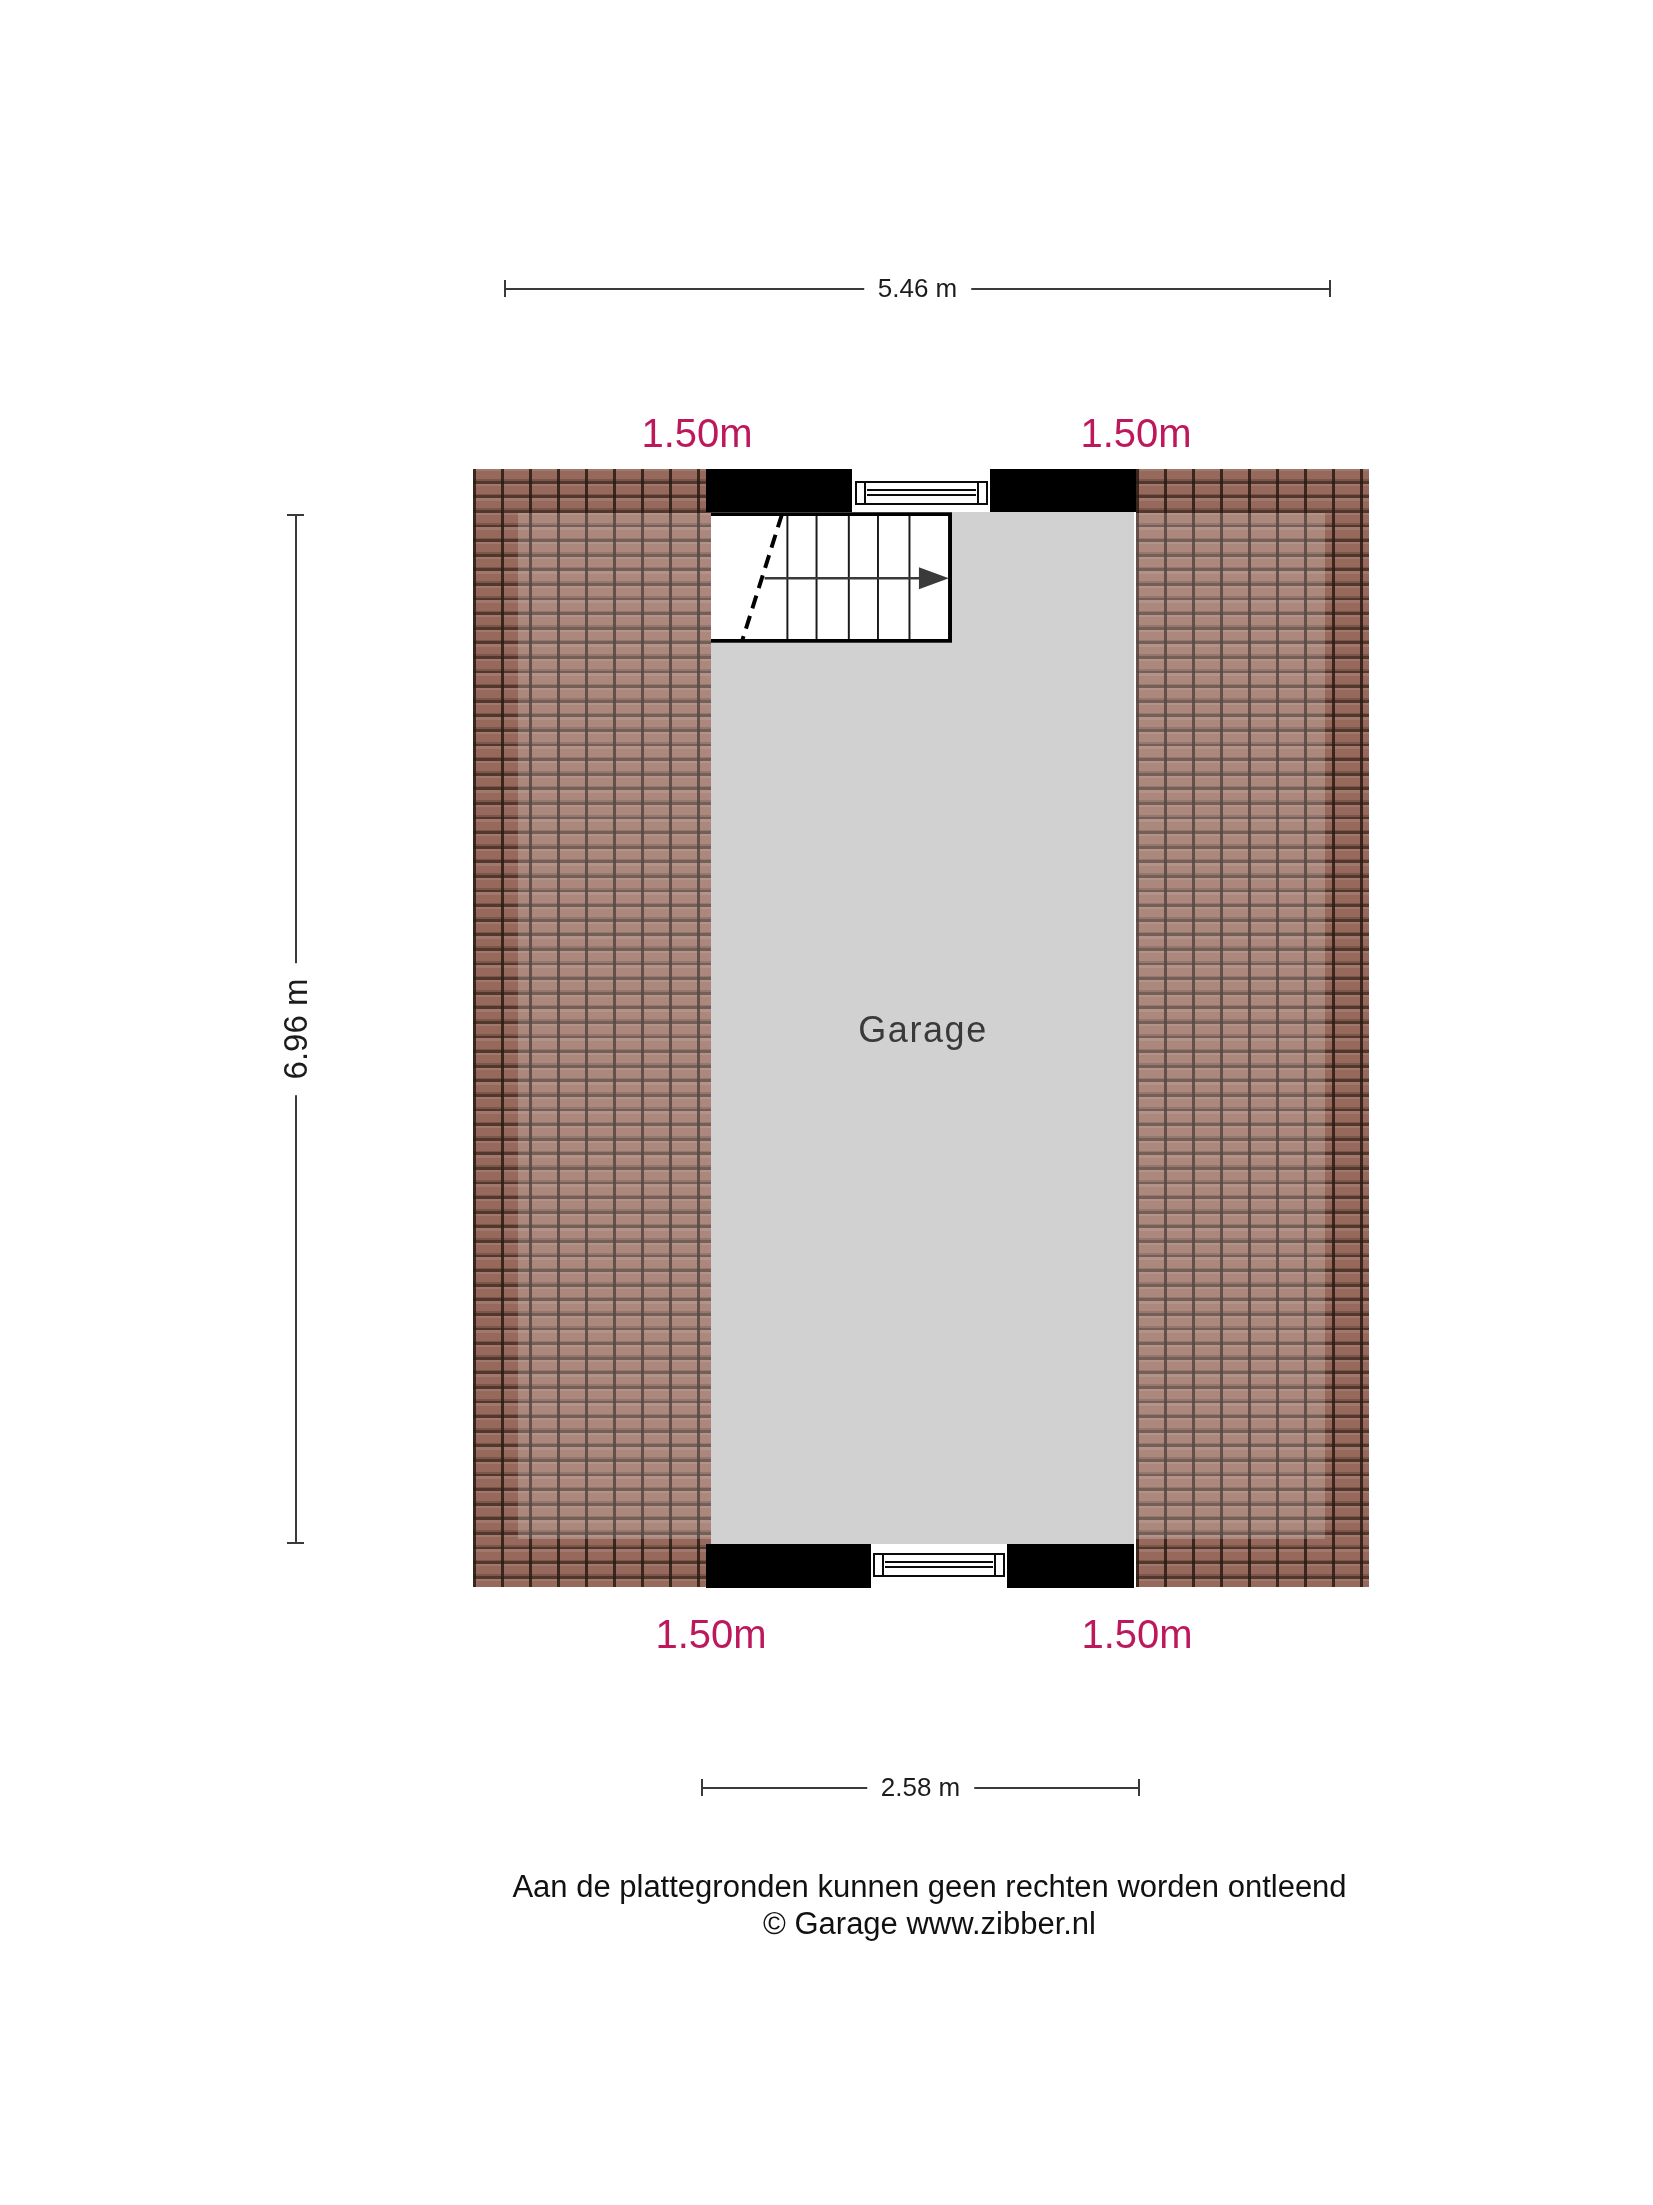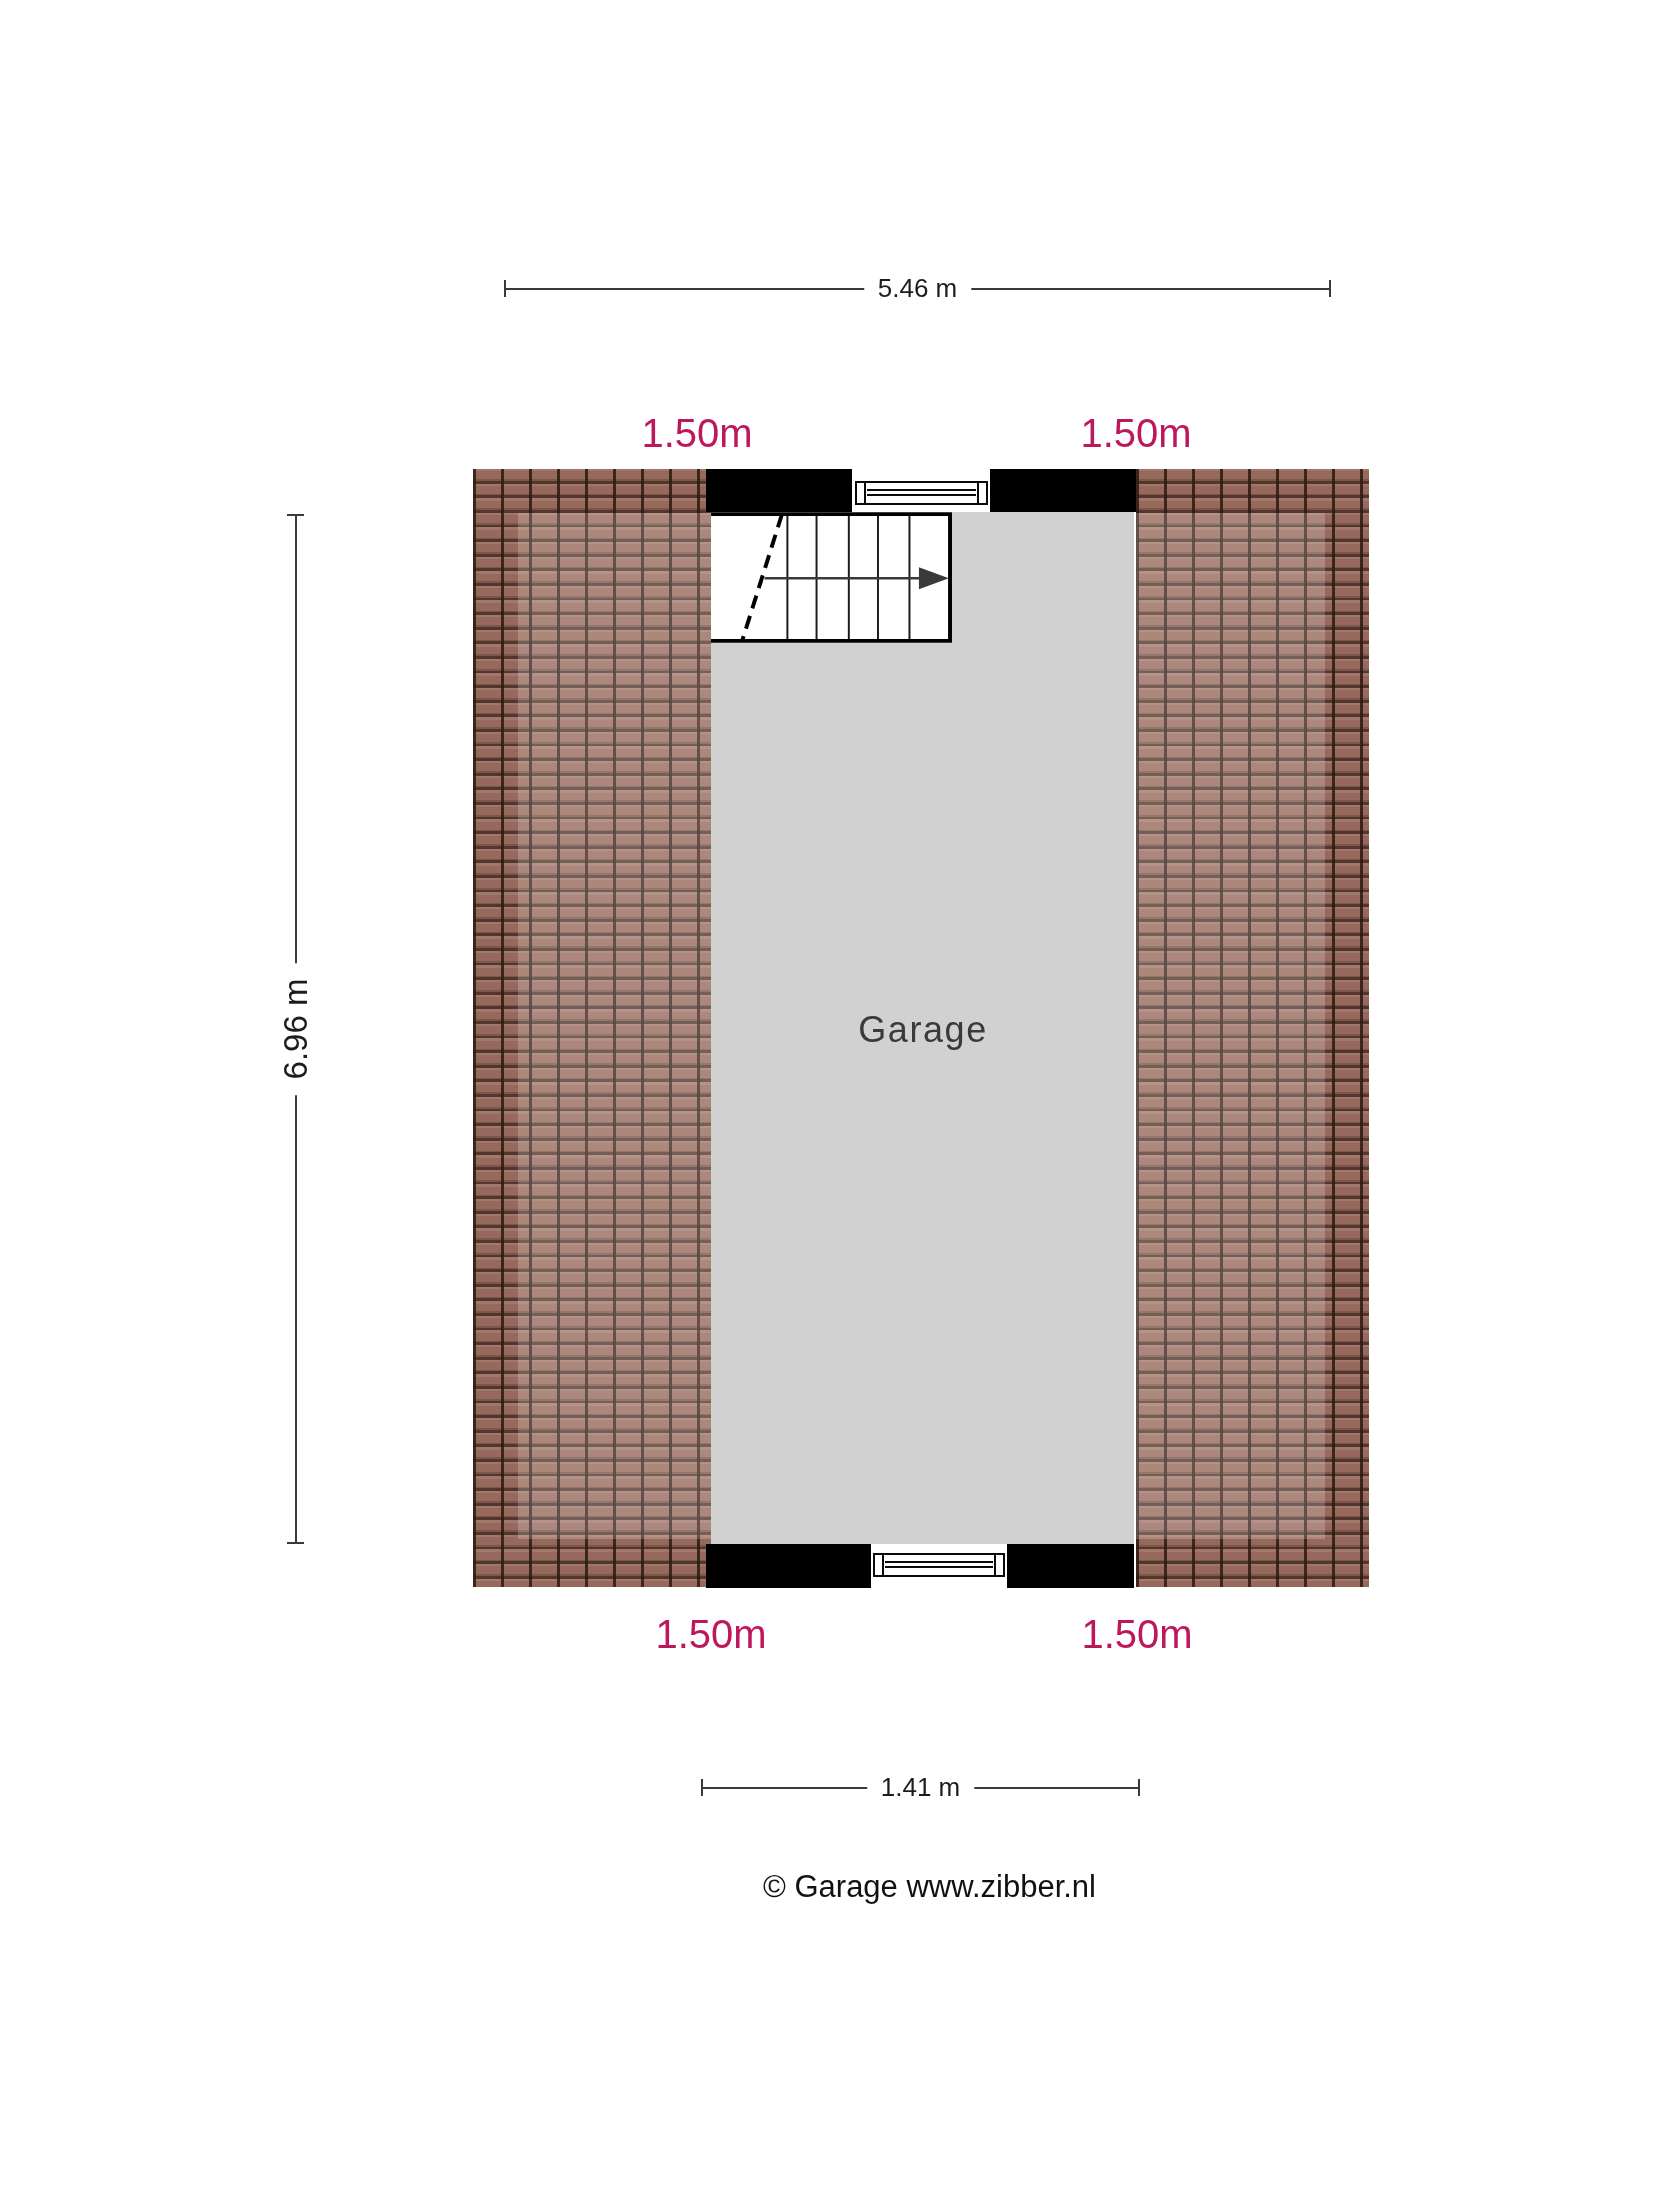--- a/index.html
+++ b/index.html
@@ -125,23 +125,24 @@
   <div class="wline" style="top:5.5px;"></div>
   <div class="wline" style="top:11px;"></div>
   <div class="endcap left"></div>
   <div class="endcap right"></div>
 </div>
 
 <div class="seg-label" style="left:711px;top:1634px;">1.50m</div>
 <div class="seg-label" style="left:1137px;top:1634px;">1.50m</div>
 
 <div class="dim-h" style="left:701px;top:1787px;width:439px;">
-  <span class="dim-label">1.41 m</span>
+  <span class="dim-label">2.58 m</span>
 </div>
 
 <div class="dim-v" style="left:295px;top:514px;height:1030px;">
   <span class="dim-label">6.96 m</span>
 </div>
 
 <div class="footer" style="top:1868px;">
+  <div>Aan de plattegronden kunnen geen rechten worden ontleend</div>
   <div>© Garage www.zibber.nl</div>
 </div>
 
 
 </body></html>

